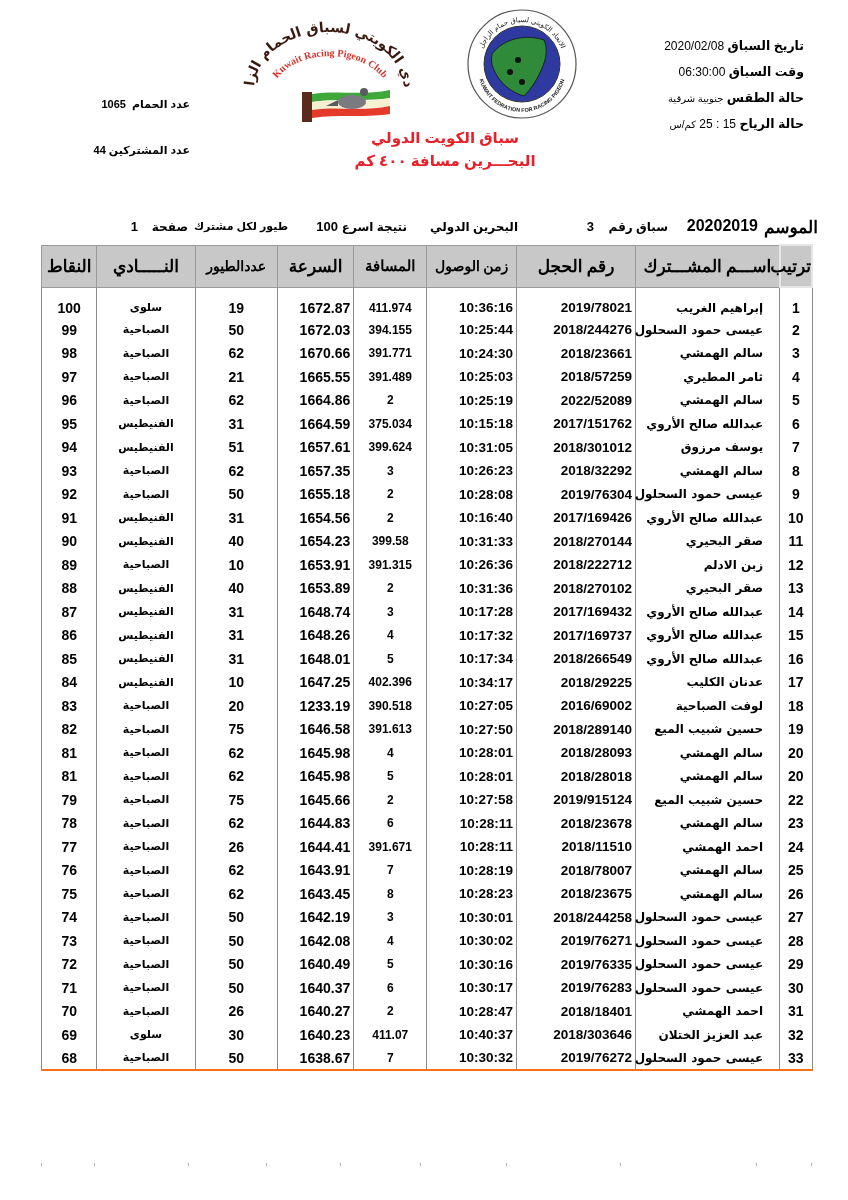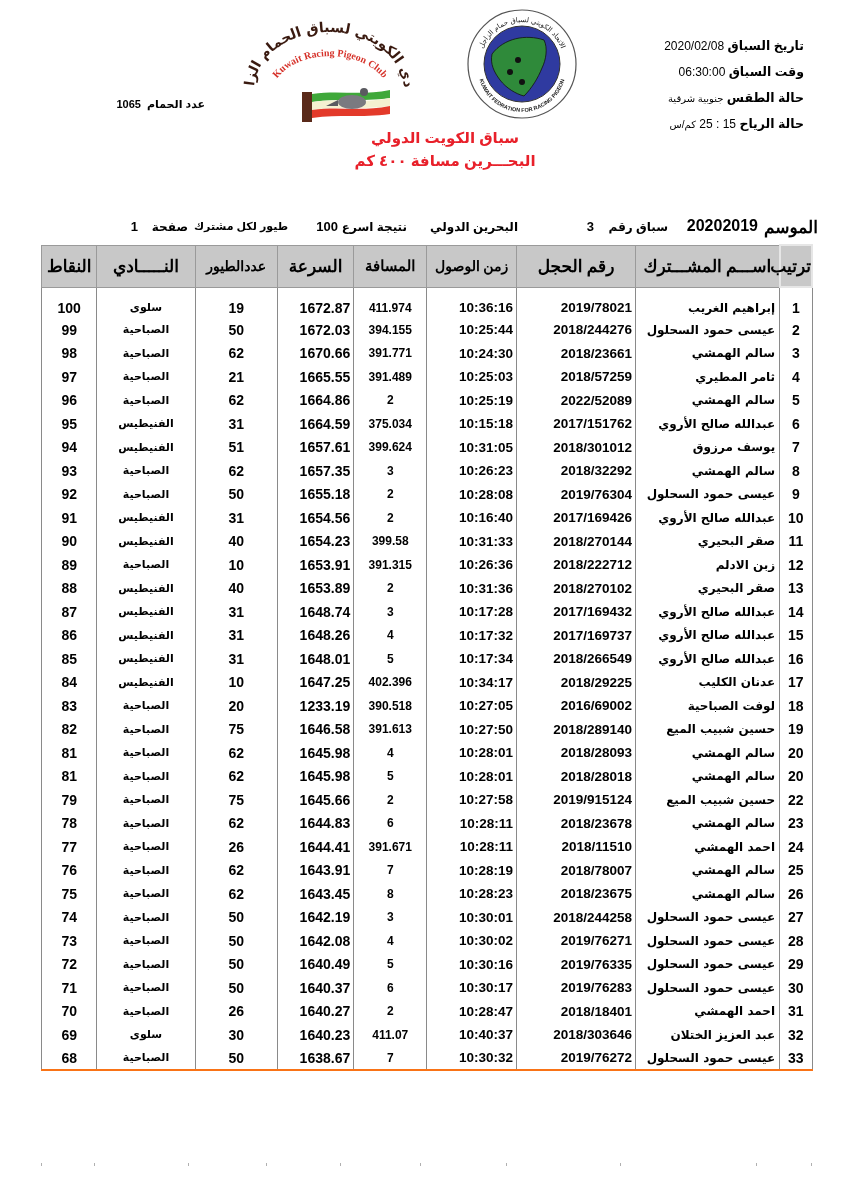--- a/index.html
+++ b/index.html
@@ -5,39 +5,39 @@
   * { box-sizing: border-box; margin: 0; padding: 0; }
   html, body { width: 848px; height: 1200px; background: #ffffff; overflow: hidden; }
   body { position: relative; font-family: "Liberation Sans", "DejaVu Sans", sans-serif; color: #000; }
 
   .info-right { position: absolute; right: 44px; top: 40px; direction: rtl; text-align: right; font-size: 12px; line-height: 1; }
   .info-right .line { height: 26px; white-space: nowrap; }
   .info-right .lbl { font-weight: bold; font-size: 12.5px; }
   .info-right .val { font-size: 12px; }
   .info-right .small { font-size: 10px; }
 
-  .info-left { position: absolute; left: 95px; top: 98px; direction: rtl; text-align: right; width: 110px; font-size: 11px; font-weight: bold; }
+  .info-left { position: absolute; left: 80px; top: 98px; direction: rtl; text-align: right; width: 110px; font-size: 11px; font-weight: bold; }
   .info-left .line { height: 46px; white-space: nowrap; }
 
   .titles { position: absolute; left: 300px; width: 290px; top: 126px; text-align: center; color: #e8202a; font-weight: bold; direction: rtl; }
   .titles div { font-size: 15px; height: 23px; line-height: 23px; }
 
   .logo-club { position: absolute; left: 240px; top: 20px; width: 178px; height: 102px; }
   .logo-fed { position: absolute; left: 466px; top: 8px; width: 112px; height: 112px; }
 
   .meta-row { position: absolute; left: 40px; right: 30px; top: 217px; height: 22px; direction: rtl; font-weight: bold; white-space: nowrap; }
   .meta-row span { position: absolute; top: 0; }
 
   table.results { position: absolute; left: 41px; top: 244px; width: 772px; border-collapse: collapse; direction: rtl; table-layout: fixed; }
   table.results th { background: #c8c8c8; font-family: "Liberation Serif", "DejaVu Serif", serif; font-weight: bold; font-size: 17px; height: 42px; border: 1px solid #9a9a9a; text-align: center; vertical-align: middle; margin-top: 34px; }
   table.results th.rank-h { border: 2px solid #e6e6e6; }
   table.results td { height: 23.5px; font-size: 13px; font-weight: bold; text-align: center; border-left: 1px solid #8a8a8a; border-right: 1px solid #8a8a8a; white-space: nowrap; padding: 0 3px; }
   table.results tr.first td { padding-top: 10px; height: 31px; }
   table.results tr.last td { border-bottom: 2px solid #f97316; }
-  table.results td.name { text-align: right; padding-right: 4px; font-size: 12px; font-family: "DejaVu Sans", sans-serif; font-weight: bold; }
+  table.results td.name { text-align: right; padding-right: 16px; font-size: 12px; font-family: "DejaVu Sans", sans-serif; font-weight: bold; }
   table.results td.club { font-size: 11px; font-family: "DejaVu Sans", sans-serif; }
   table.results td.num { font-size: 14px; }
   table.results td.speed { font-size: 14px; text-align: right; }
   table.results td.dist { font-size: 12px; }
   table.results td.time, table.results td.ring { font-size: 13.5px; text-align: right; }
 
   .ticks { position: absolute; top: 1163px; left: 0; width: 848px; height: 4px; }
   .ticks i { position: absolute; top: 0; width: 1px; height: 3px; background: #b0b0b0; }
 </style>
 </head>
@@ -60,20 +60,24 @@
     <span class="lbl">حالة الرياح</span>
     <span class="val">15 : 25</span>
     <span class="small">كم/س</span>
   </div>
 </div>
 
 <div class="info-left">
   <div class="line">
     <span>عدد الحمام</span>&nbsp;
     <span>1065</span>
+  </div>
+  <div class="line">
+    <span>عدد المشتركين</span>
+    <span>44</span>
   </div>
 </div>
 
 <svg class="logo-club" viewBox="0 0 178 102">
   <defs>
     <path id="arcTop" d="M14,70 A75,58 0 0,1 164,70"></path>
     <path id="arcInner" d="M30,78 A60,42 0 0,1 150,78"></path>
   </defs>
   <text font-size="14" font-weight="bold" fill="#3a1a10" font-family="DejaVu Sans, sans-serif">
     <textPath href="#arcTop" startOffset="50%" text-anchor="middle">النادي الكويتي لسباق الحمام الزاجل</textPath>

